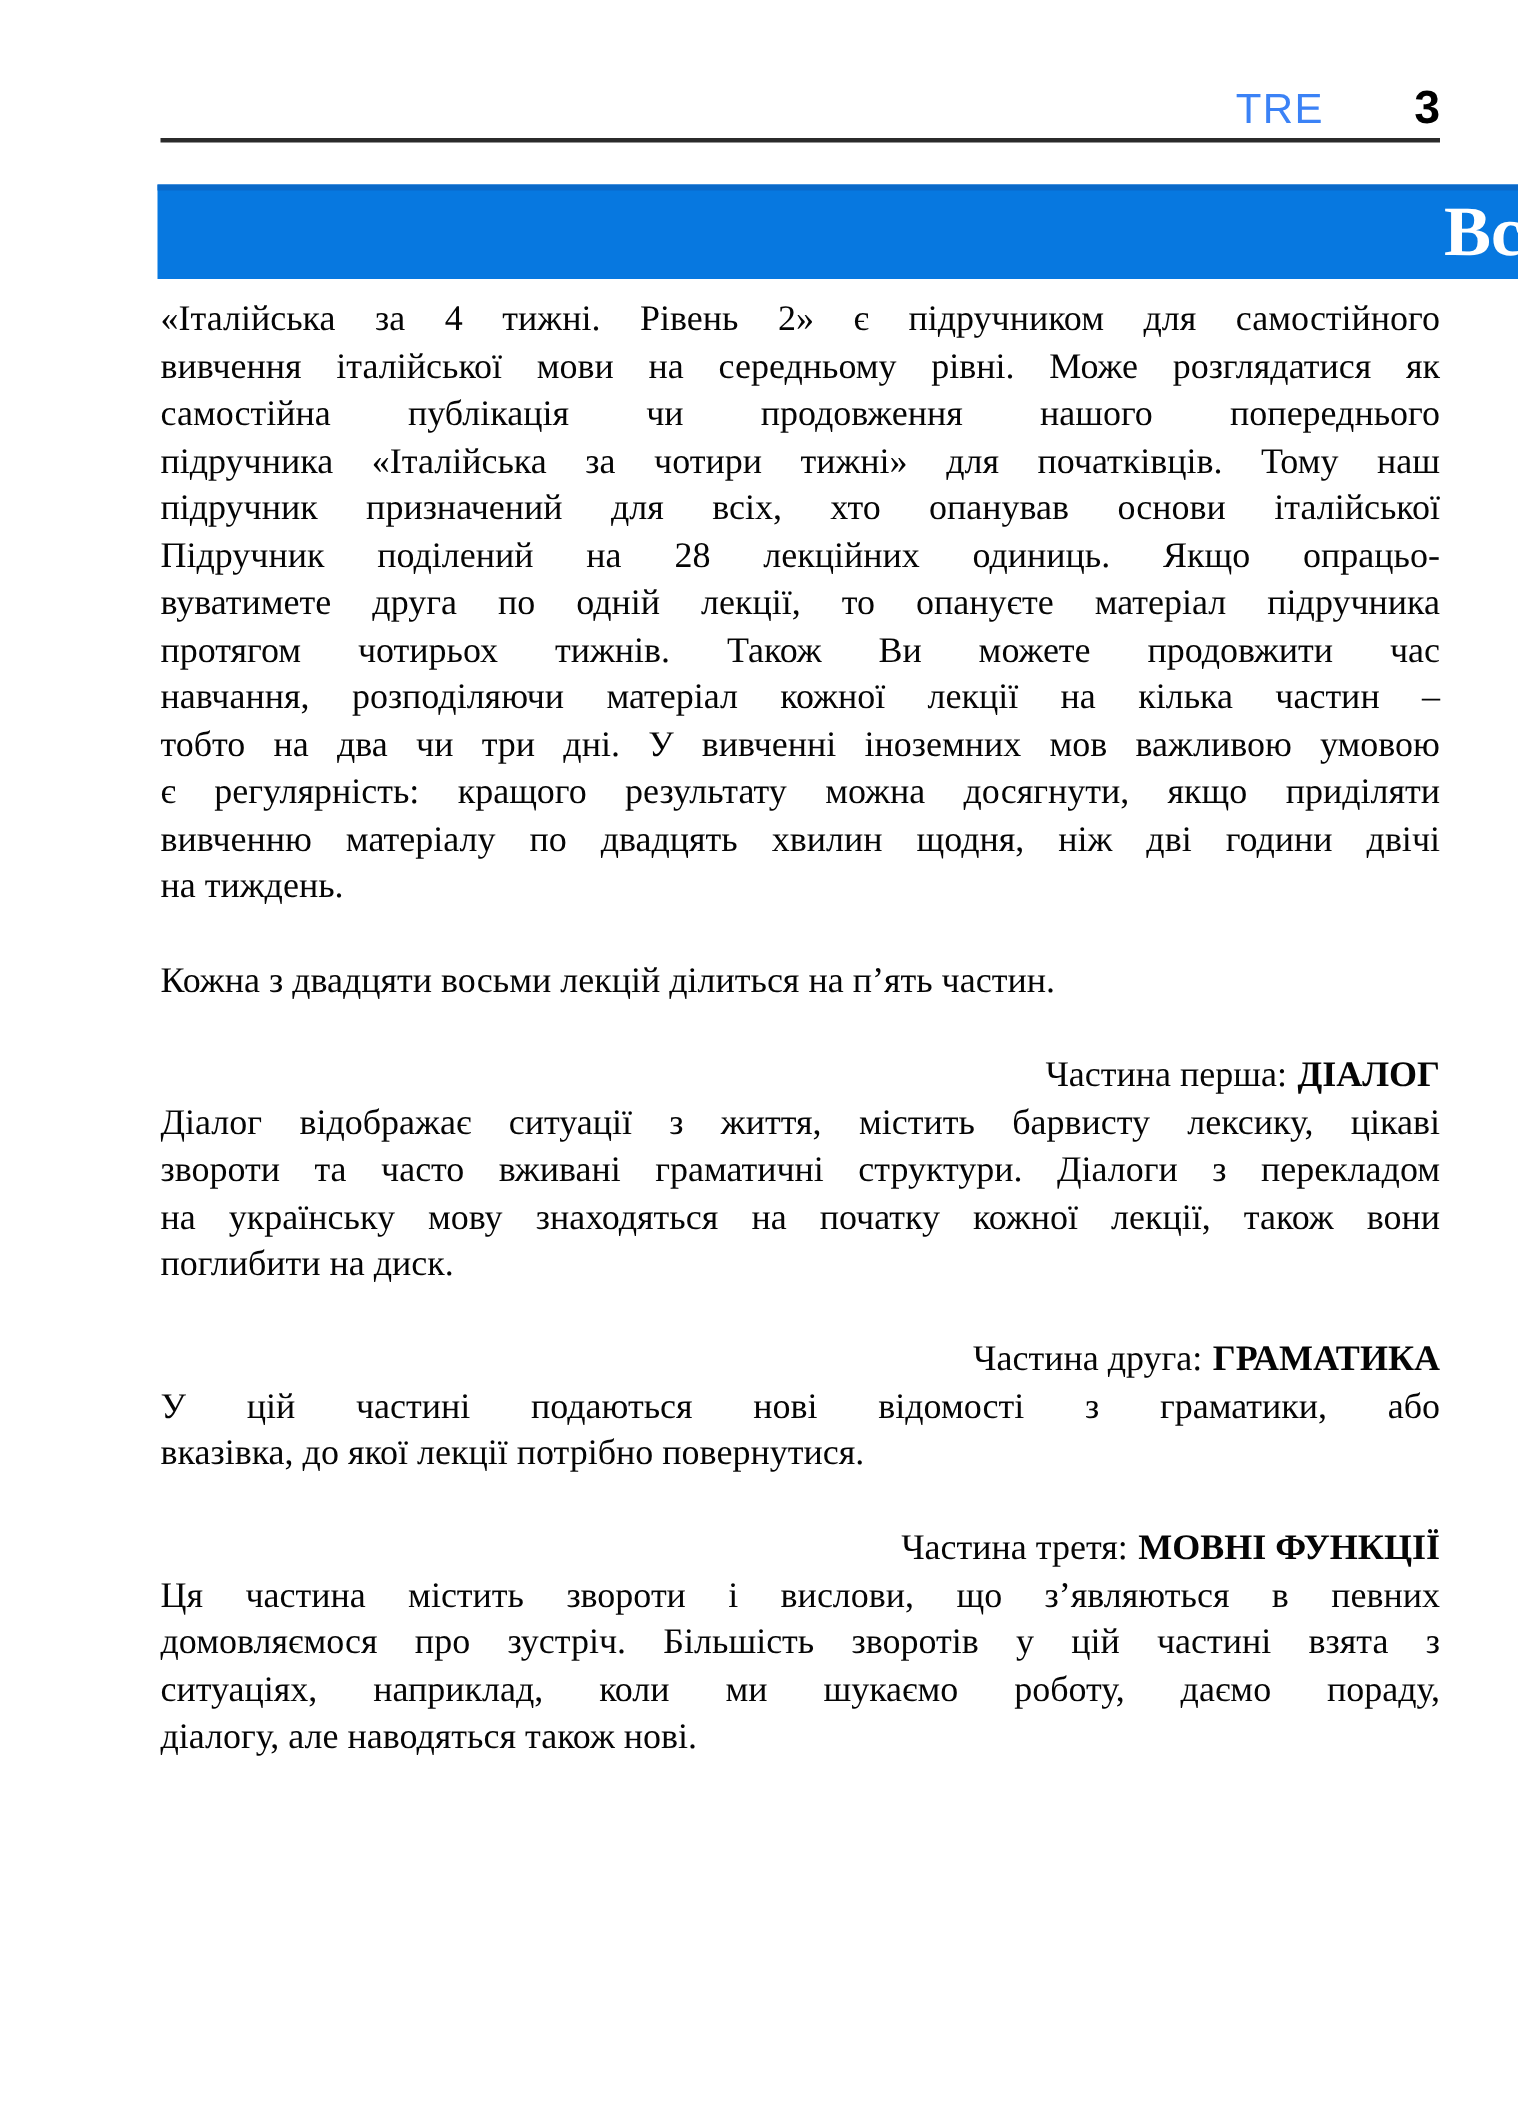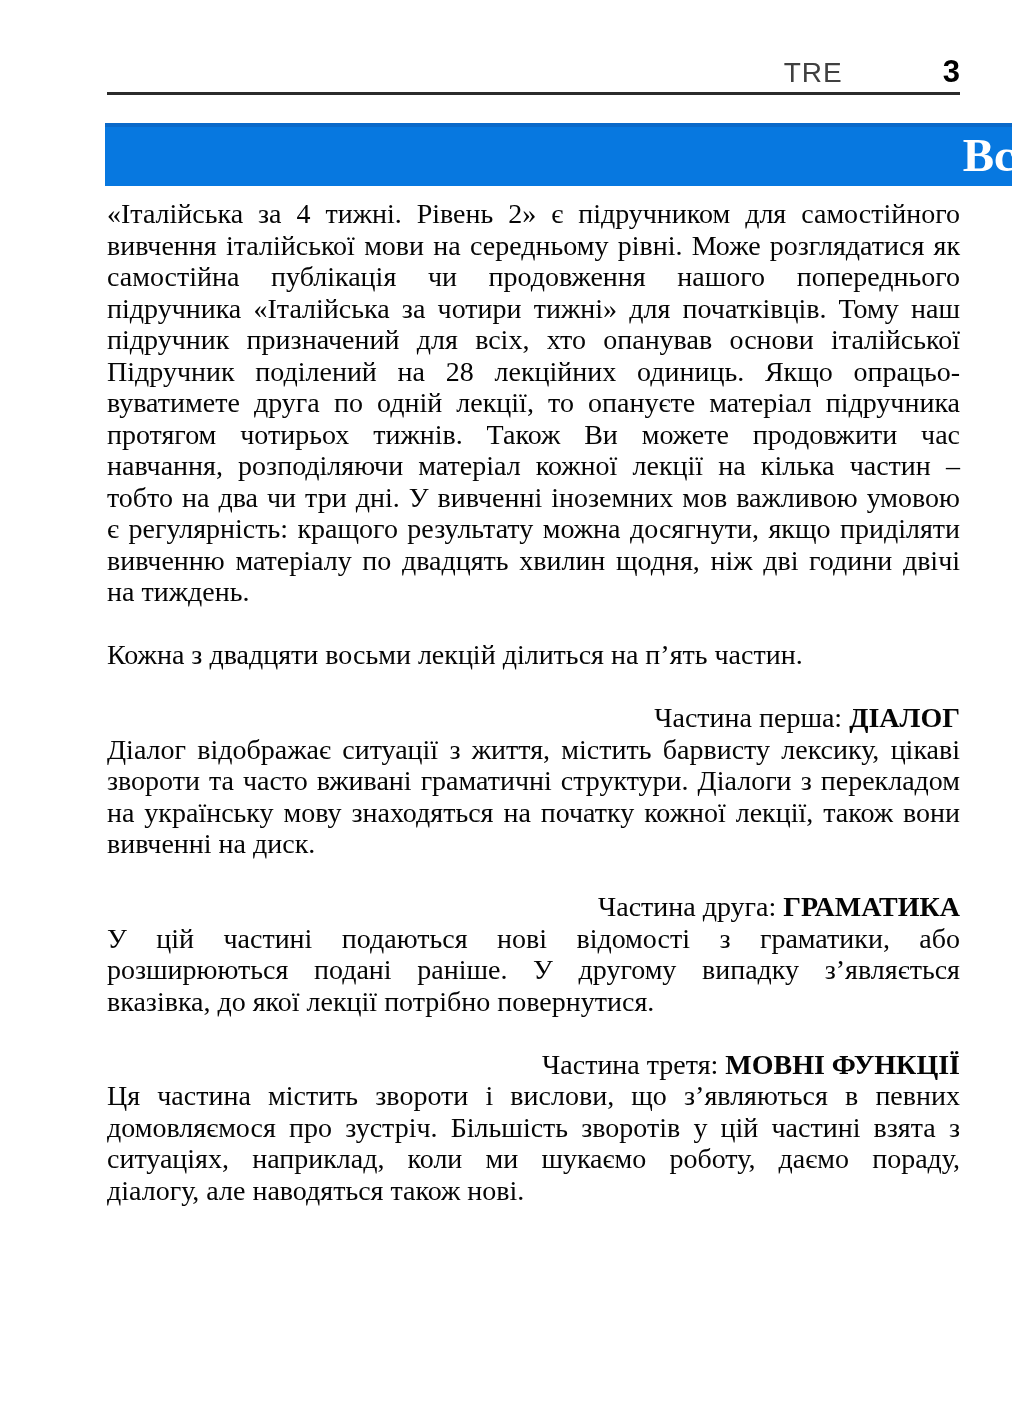--- a/index.html
+++ b/index.html
@@ -20,22 +20,22 @@
     left: 107px;
     width: 853px;
     display: flex;
     justify-content: flex-end;
     align-items: baseline;
     font-family: "Liberation Sans", sans-serif;
   }
   .running-title {
     font-size: 28px;
     letter-spacing: 1px;
-    color: #404040;
-    margin-right: 100px;
+    color: #3b82f6;
+    margin-right: 60px;
   }
   .page-number {
     font-size: 31px;
     font-weight: 700;
     color: #000000;
   }
   .header-rule {
     position: absolute;
     top: 92px;
     left: 107px;
@@ -63,21 +63,21 @@
     font-weight: 700;
     font-size: 47px;
     color: #ffffff;
   }
   
   .body-text {
     position: absolute;
     top: 198px;
     left: 107px;
     width: 853px;
-    font-size: 28px;
+    font-size: 24px;
     line-height: 31.5px;
     color: #050505;
   }
   .block { margin-top: 31.5px; }
   .block.first { margin-top: 0; }
   .tline { text-align: justify; text-align-last: justify; }
   .tline-last { text-align-last: left; }
   .section-heading { text-align: right; }
   .section-title { font-weight: 700; margin-left: 7px; }
 </style>
@@ -123,31 +123,30 @@
     </div>
 
     <div class="block">
       <div class="section-heading">
         <span>Частина перша:</span><span class="section-title">ДІАЛОГ</span>
       </div>
       <div>
           <div class="tline">Діалог відображає ситуації з життя, містить барвисту лексику, цікаві</div>
           <div class="tline">звороти та часто вживані граматичні структури. Діалоги з перекладом</div>
           <div class="tline">на українську мову знаходяться на початку кожної лекції, також вони</div>
-          <div class="tline tline-last">вивченні на диск.</div>
+          <div class="tline tline-last">поглибити на диск.</div>
         </div>
     </div>
 
     <div class="block">
       <div class="section-heading">
         <span>Частина друга:</span><span class="section-title">ГРАМАТИКА</span>
       </div>
       <div>
           <div class="tline">У цій частині подаються нові відомості з граматики, або</div>
-          <div class="tline">розширюються подані раніше. У другому випадку з’являється</div>
           <div class="tline tline-last">вказівка, до якої лекції потрібно повернутися.</div>
         </div>
     </div>
 
     <div class="block">
       <div class="section-heading">
         <span>Частина третя:</span><span class="section-title">МОВНІ ФУНКЦІЇ</span>
       </div>
       <div>
           <div class="tline">Ця частина містить звороти і вислови, що з’являються в певних</div>

